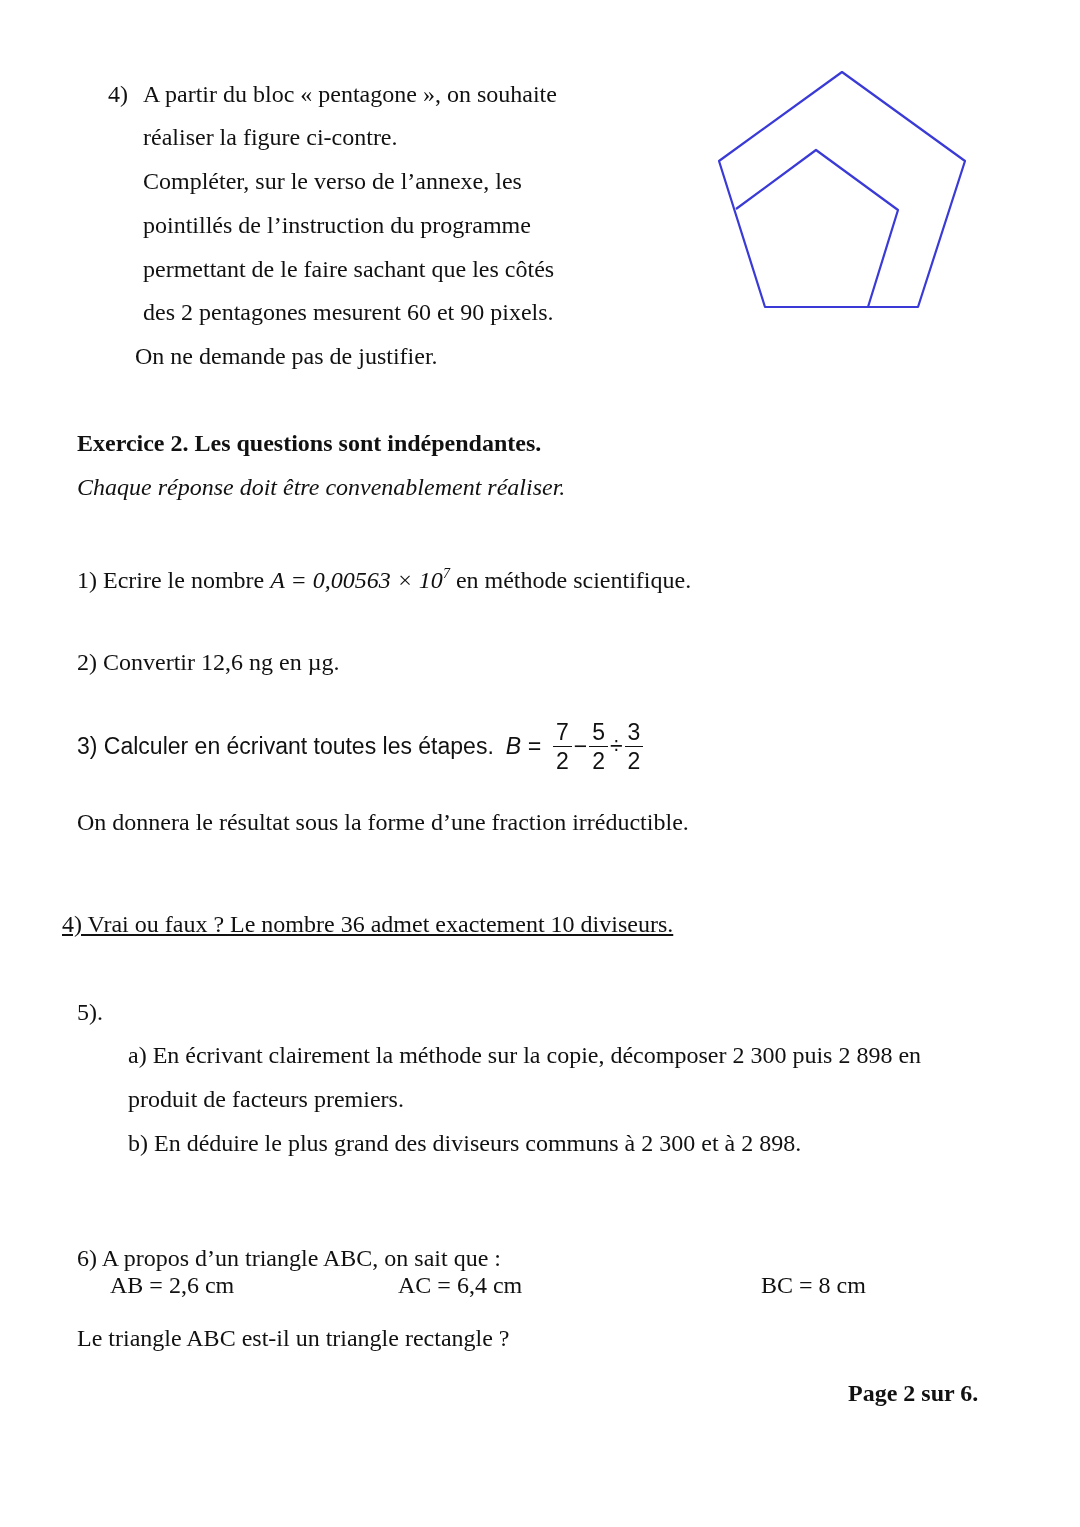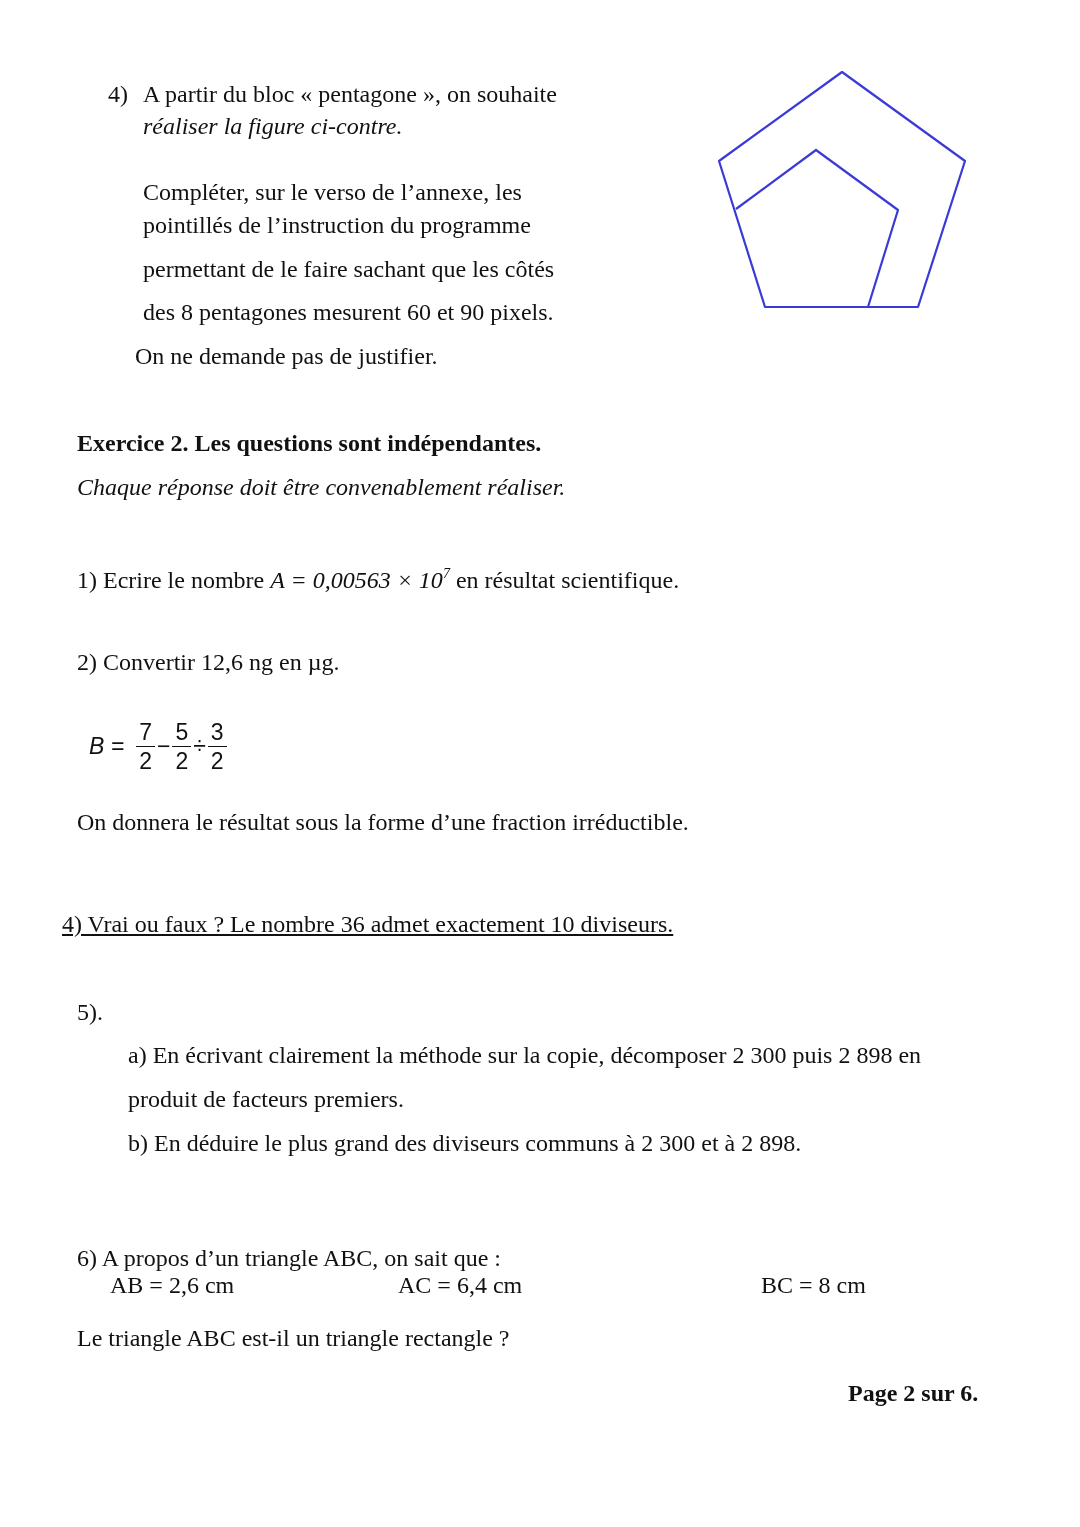--- a/index.html
+++ b/index.html
@@ -16,42 +16,43 @@
   .frac .num { border-bottom: 1.5px solid #111; padding: 0 3px; line-height: 28px; }
   .frac .den { line-height: 28px; padding: 0 3px; }
   .mathline { display: flex; align-items: center; }
   sup { font-size: 14px; vertical-align: 10px; }
 </style>
 </head>
 <body>
 
 <div class="abs t" style="left:108px; top:79px;">4)</div>
 <div class="abs t" style="left:143px; top:79px;">A partir du bloc « pentagone », on souhaite</div>
-<div class="abs t" style="left:143px; top:111px;font-style:italic;">réaliser la figure ci-contre.</div>
-<div class="abs t" style="left:143px; top:166px;margin-top:11px;">Compléter, sur le verso de l’annexe,  les</div>
+<div class="abs t" style="left:143px; top:122px;">réaliser la figure ci-contre.</div>
+<div class="abs t" style="left:143px; top:166px;">Compléter, sur le verso de l’annexe,  les</div>
 <div class="abs t" style="left:143px; top:210px;">pointillés de l’instruction du programme</div>
 <div class="abs t" style="left:143px; top:254px;">permettant de le faire sachant que les côtés</div>
-<div class="abs t" style="left:143px; top:297px;">des 8 pentagones mesurent 60 et 90 pixels.</div>
+<div class="abs t" style="left:143px; top:297px;">des 2 pentagones mesurent 60 et 90 pixels.</div>
 <div class="abs t" style="left:135px; top:341px;">On ne demande pas de justifier.</div>
 
 <svg class="abs" style="left:700px; top:60px;" width="290" height="260" viewBox="700 60 290 260">
   <polygon points="842,72 965,161 918,307 765,307 719,161" fill="none" stroke="#3a3ad6" stroke-width="2.2" stroke-linejoin="round"></polygon>
   <polyline points="736,209 816,150 898,210 868,307" fill="none" stroke="#3a3ad6" stroke-width="2.2" stroke-linejoin="round"></polyline>
 </svg>
 
 <div class="abs t bold" style="left:77px; top:428px;">Exercice 2. Les questions sont indépendantes.</div>
 <div class="abs t ital" style="left:77px; top:472px;">Chaque réponse doit être convenablement réaliser.</div>
 
 <div class="abs t" style="left:77px; top:559px;">
-  <span>1) Ecrire le nombre </span><span class="ital">A = 0,00563 × 10</span><sup class="ital">7</sup><span> en résultat scientifique.</span>
+  <span>1) Ecrire le nombre </span><span class="ital">A = 0,00563 × 10</span><sup class="ital">7</sup><span> en méthode scientifique.</span>
 </div>
 
 <div class="abs t" style="left:77px; top:647px;">2) Convertir 12,6 ng en µg.</div>
 
 <div class="abs mathline sans" style="left:77px; top:718px;">
+  <span>3) Calculer en écrivant toutes les étapes.</span>
   <span class="ital" style="margin-left:12px; margin-right:10px;">B =</span>
   <span class="frac">
     <span class="num">7</span>
     <span class="den">2</span>
   </span>
   <span>−</span>
   <span class="frac">
     <span class="num">5</span>
     <span class="den">2</span>
   </span>

